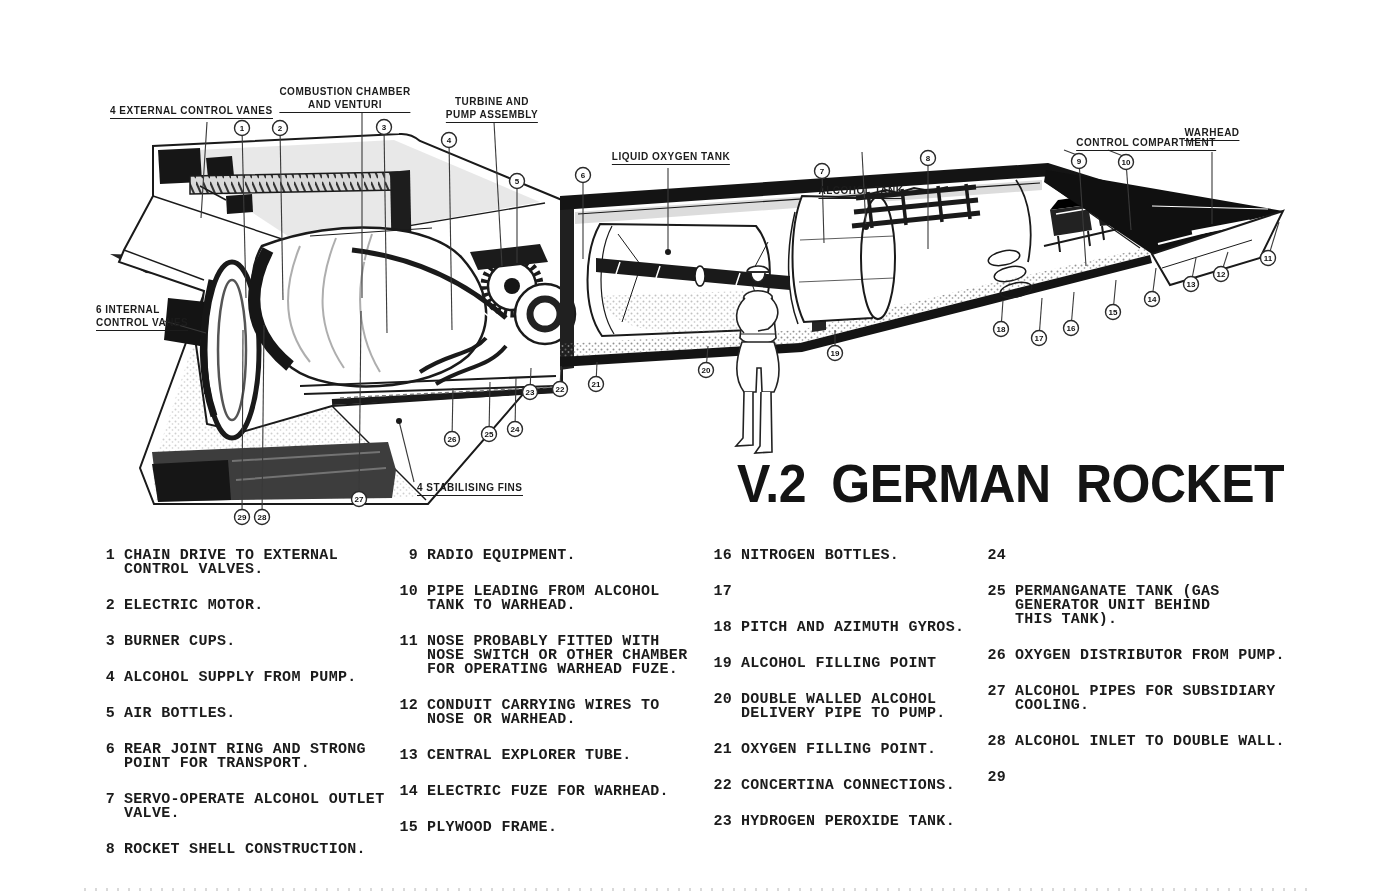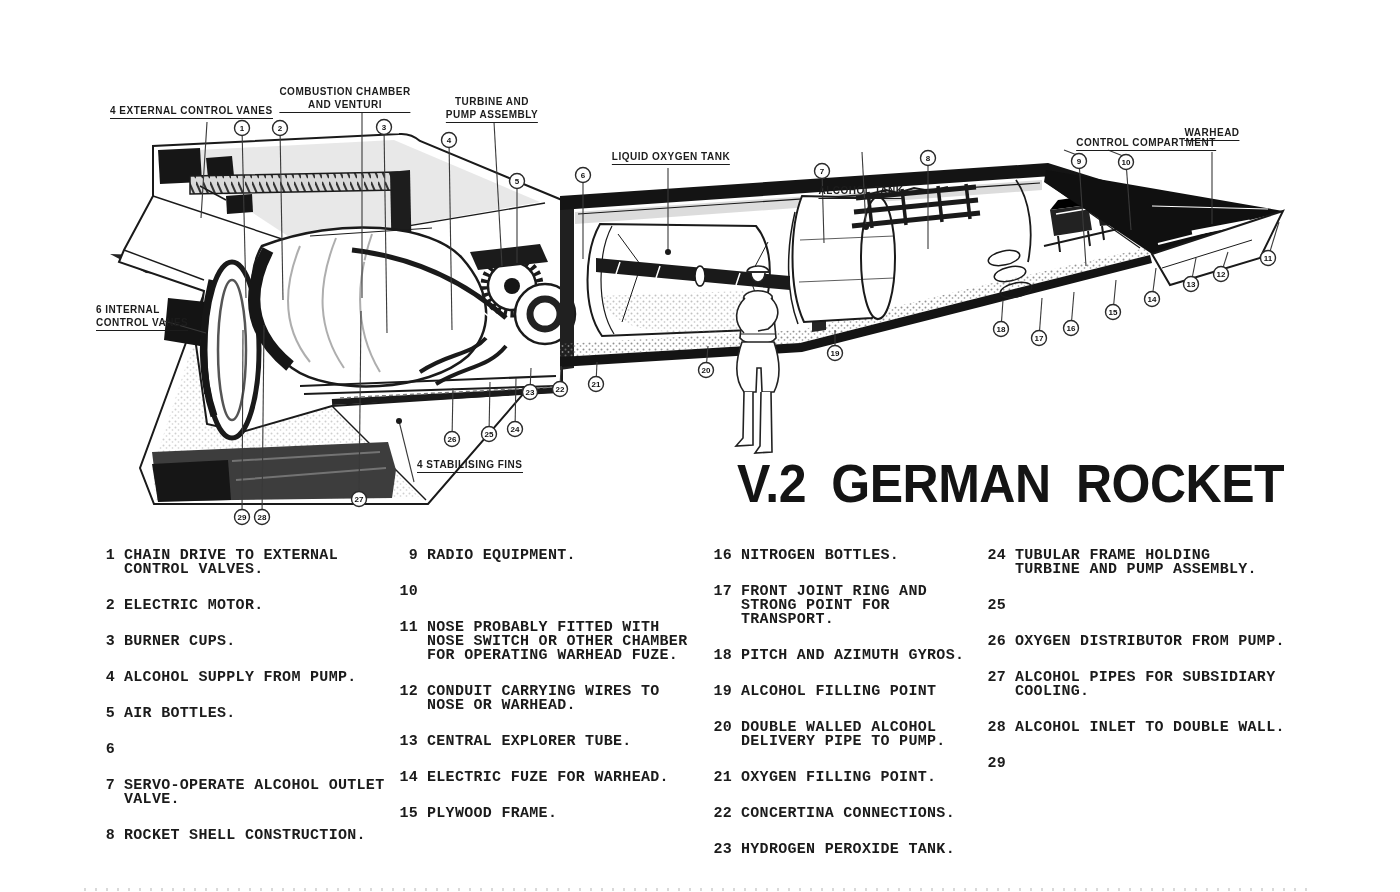--- a/index.html
+++ b/index.html
@@ -293,21 +293,21 @@
       <div class="dlabel center" style="left: 1146px; top: 136px;">
         <span class="ul">CONTROL COMPARTMENT</span>
       </div>
       <div class="dlabel center" style="left: 1212px; top: 126px;">
         <span class="ul">WARHEAD</span>
       </div>
       <div class="dlabel" style="left: 96px; top: 303px;">
         <span>6 INTERNAL</span>
         <span class="ul">CONTROL VANES</span>
       </div>
-      <div class="dlabel" style="left: 417px; top: 458px;">
+      <div class="dlabel" style="left: 417px; top: 481px;">
         <span class="ul">4 STABILISING FINS</span>
       </div>
     </div>
 
   <div id="page-title">V.2 GERMAN ROCKET</div>
 
   <div id="legend">
       <div class="lcol" style="left: 95px;">
         <div class="litem">
           <div class="lnum">1</div>
@@ -335,20 +335,24 @@
           </div>
         </div>
         <div class="litem">
           <div class="lnum">5</div>
           <div class="ltext">
             <span>AIR BOTTLES.</span>
           </div>
         </div>
         <div class="litem">
           <div class="lnum">6</div>
+          <div class="ltext">
+            <span>REAR JOINT RING AND STRONG</span>
+            <span>POINT FOR TRANSPORT.</span>
+          </div>
         </div>
         <div class="litem">
           <div class="lnum">7</div>
           <div class="ltext">
             <span>SERVO-OPERATE ALCOHOL OUTLET</span>
             <span>VALVE.</span>
           </div>
         </div>
         <div class="litem">
           <div class="lnum">8</div>
@@ -359,20 +363,24 @@
       </div>
       <div class="lcol" style="left: 398px;">
         <div class="litem">
           <div class="lnum">9</div>
           <div class="ltext">
             <span>RADIO EQUIPMENT.</span>
           </div>
         </div>
         <div class="litem">
           <div class="lnum">10</div>
+          <div class="ltext">
+            <span>PIPE LEADING FROM ALCOHOL</span>
+            <span>TANK TO WARHEAD.</span>
+          </div>
         </div>
         <div class="litem">
           <div class="lnum">11</div>
           <div class="ltext">
             <span>NOSE PROBABLY FITTED WITH</span>
             <span>NOSE SWITCH OR OTHER CHAMBER</span>
             <span>FOR OPERATING WARHEAD FUZE.</span>
           </div>
         </div>
         <div class="litem">
@@ -403,25 +411,20 @@
       </div>
       <div class="lcol" style="left: 712px;">
         <div class="litem">
           <div class="lnum">16</div>
           <div class="ltext">
             <span>NITROGEN BOTTLES.</span>
           </div>
         </div>
         <div class="litem">
           <div class="lnum">17</div>
-          <div class="ltext">
-            <span>FRONT JOINT RING AND</span>
-            <span>STRONG POINT FOR</span>
-            <span>TRANSPORT.</span>
-          </div>
         </div>
         <div class="litem">
           <div class="lnum">18</div>
           <div class="ltext">
             <span>PITCH AND AZIMUTH GYROS.</span>
           </div>
         </div>
         <div class="litem">
           <div class="lnum">19</div>
           <div class="ltext">
@@ -450,27 +453,28 @@
         <div class="litem">
           <div class="lnum">23</div>
           <div class="ltext">
             <span>HYDROGEN PEROXIDE TANK.</span>
           </div>
         </div>
       </div>
       <div class="lcol" style="left: 986px;">
         <div class="litem">
           <div class="lnum">24</div>
-          <div class="ltext">
-            <span>TUBULAR FRAME HOLDING</span>
-            <span>TURBINE AND PUMP ASSEMBLY.</span>
-          </div>
         </div>
         <div class="litem">
           <div class="lnum">25</div>
+          <div class="ltext">
+            <span>PERMANGANATE TANK (GAS</span>
+            <span>GENERATOR UNIT BEHIND</span>
+            <span>THIS TANK).</span>
+          </div>
         </div>
         <div class="litem">
           <div class="lnum">26</div>
           <div class="ltext">
             <span>OXYGEN DISTRIBUTOR FROM PUMP.</span>
           </div>
         </div>
         <div class="litem">
           <div class="lnum">27</div>
           <div class="ltext">

